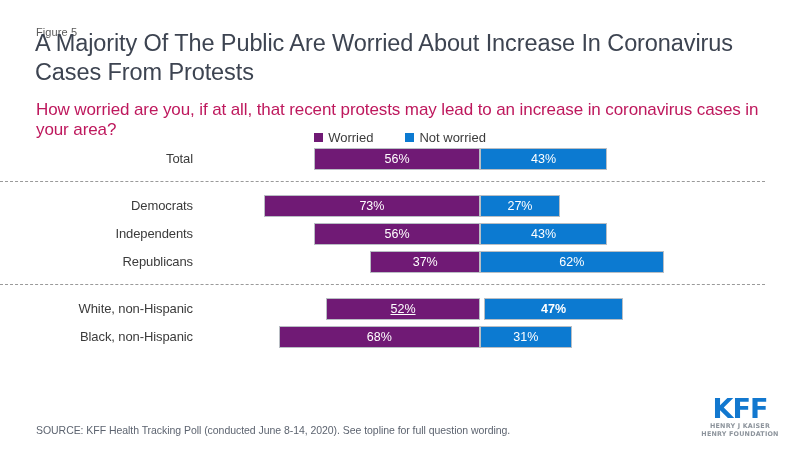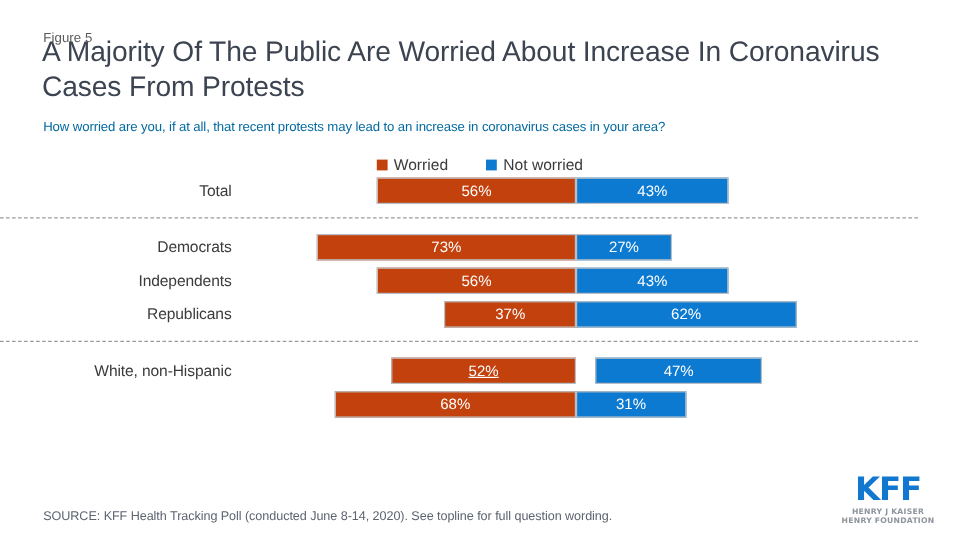--- a/index.html
+++ b/index.html
@@ -37,22 +37,22 @@
     font-weight: normal;
     color: #3d4451;
     letter-spacing: -0.1px;
   }
 
   #chart-subtitle {
     position: absolute;
     left: 36px;
     top: 100px;
     width: 740px;
-    font-size: 11px;
-    color: #0369a1;
+    font-size: 17px;
+    color: #be185d;
     letter-spacing: -0.1px;
   }
 
   
   #legend {
     position: absolute;
     top: 128px;
     left: 0;
     width: 800px;
     height: 18px;
@@ -120,21 +120,21 @@
     height: 22px;
     border: 1px solid #b9bec4;
     display: flex;
     align-items: center;
     justify-content: center;
     font-size: 12.5px;
     color: #ffffff;
     overflow: hidden;
   }
 
-  .seg-left  { background: #c2410c; }
+  .seg-left  { background: #701a75; }
   .seg-right { background: #0c7ad1; }
 
   .separator {
     position: relative;
     height: 0;
     border-top: 1px dashed #9a9a9a;
     margin: 9px 0 11px 0;
   }
 
   
@@ -224,24 +224,25 @@
           <div class="seg seg-right" style="left: 480px; width: 183.52px;">62%</div>
         </div>
       </div>
     </div>
     <div class="separator"></div>
     <div class="group">
       <div class="row">
         <div class="row-label">White, non-Hispanic</div>
         <div class="bar-track">
           <div class="seg seg-left" style="left: 326.08px; width: 153.92px; text-decoration: underline;">52%</div>
-          <div class="seg seg-right" style="left: 496px; width: 139.12px;">47%</div>
-        </div>
-      </div>
-      <div class="row">
+          <div class="seg seg-right" style="left: 484px; width: 139.12px; font-weight: bold;">47%</div>
+        </div>
+      </div>
+      <div class="row">
+        <div class="row-label">Black, non-Hispanic</div>
         <div class="bar-track">
           <div class="seg seg-left" style="left: 278.72px; width: 201.28px;">68%</div>
           <div class="seg seg-right" style="left: 480px; width: 91.76px;">31%</div>
         </div>
       </div>
     </div>
   </div>
 
 <div id="source-note">SOURCE: KFF Health Tracking Poll (conducted June 8-14, 2020). See topline for full question wording.</div>
 

